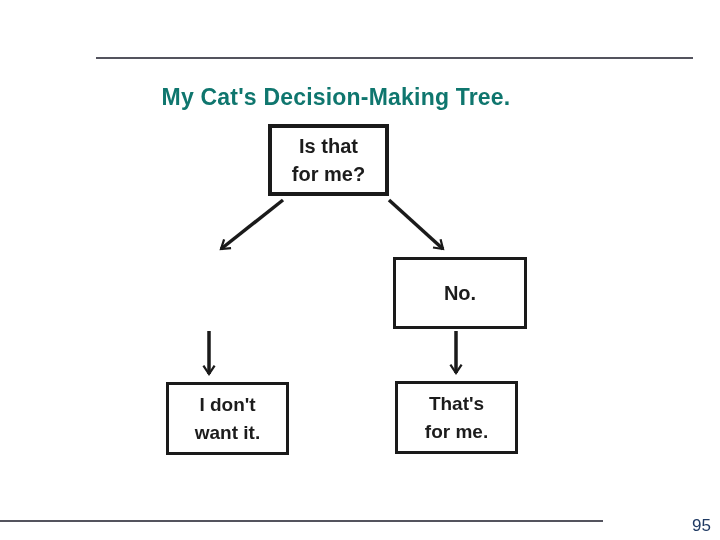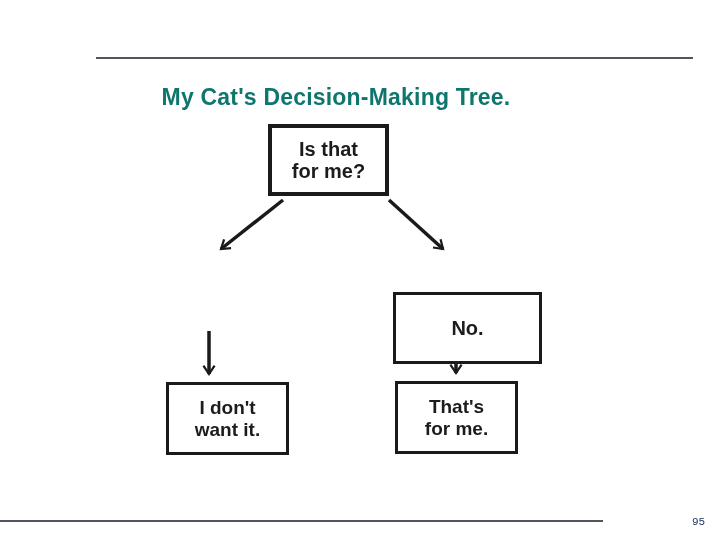--- a/index.html
+++ b/index.html
@@ -19,23 +19,23 @@
     position: absolute;
     height: 2px;
     background: #54545e;
   }
   .rule.top { left: 96px; top: 57px; width: 597px; }
   .rule.bottom { left: 0px; top: 520px; width: 603px; }
   .page-number {
     position: absolute;
     top: 516px;
     left: 692px;
-    font-size: 11px;
+    font-size: 17px;
     color: #1f3a63;
-    font-family: Liberation Mono, monospace;
+    font-family: Liberation Sans, sans-serif;
   }
   .fc-title {
     position: absolute;
     left: 96px;
     top: 84px;
     width: 480px;
     text-align: center;
     font-size: 23px;
     font-weight: 700;
     color: #0f766e;
@@ -46,26 +46,26 @@
     position: absolute;
     background: #ffffff;
     border: 3px solid #1a1a1a;
     display: flex;
     align-items: center;
     justify-content: center;
     text-align: center;
     color: #1c1c1c;
     font-weight: 700;
     font-size: 20px;
-    line-height: 22px;
+    line-height: 28px;
   }
   .fc-box .label { white-space: pre-line; }
   .box-question { left: 268px; top: 124px; width: 121px; height: 72px; border-width: 4px; }
   .box-yes      { left: 147px; top: 256px; width: 122px; height: 72px; }
-  .box-no       { left: 393px; top: 257px; width: 149px; height: 72px; margin-top: 35px; }
+  .box-no       { left: 393px; top: 257px; width: 134px; height: 72px; }
   .box-yes-outcome { left: 150px; top: 382px; width: 123px; height: 73px; font-size: 19px; margin-left: 16px; }
   .box-no-outcome  { left: 395px; top: 381px; width: 123px; height: 73px; font-size: 19px; }
   .arrows-layer {
     position: absolute;
     left: 0; top: 0;
     width: 720px;
     height: 540px;
     pointer-events: none;
   }
 </style>

